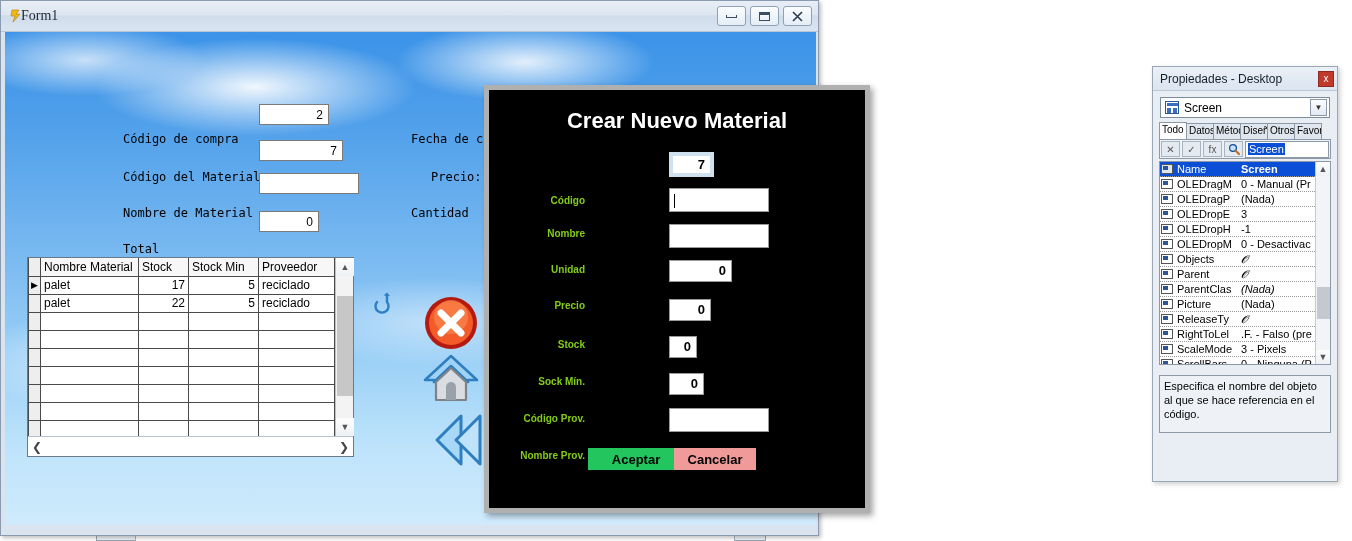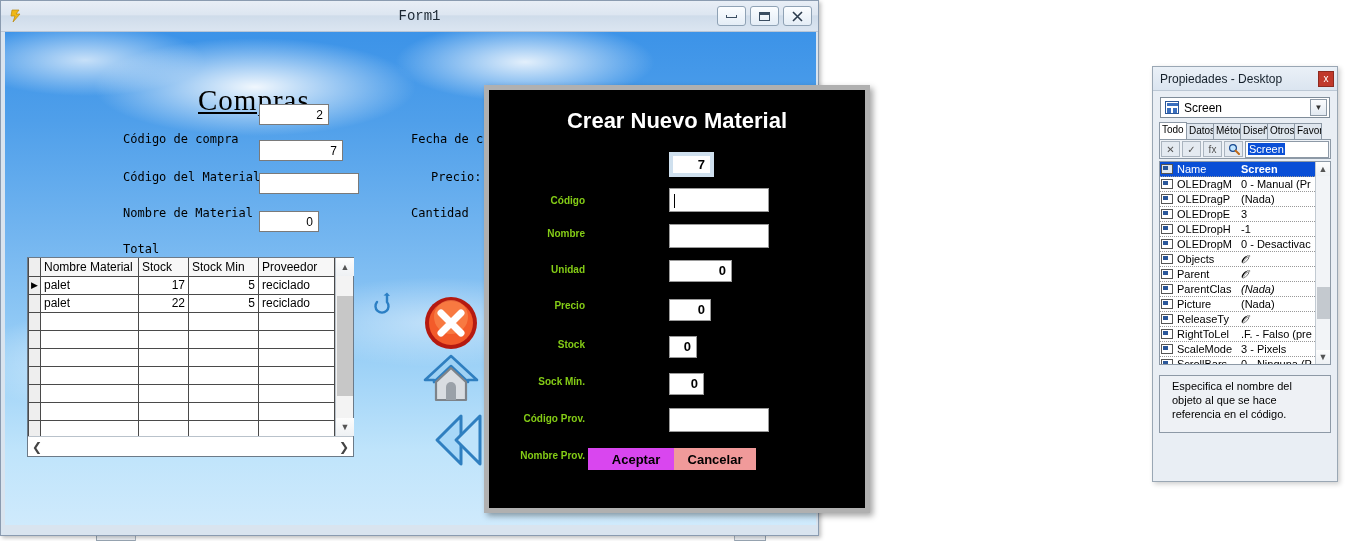--- a/index.html
+++ b/index.html
@@ -19,22 +19,22 @@
     border: 1px solid #8a9bb0;
     box-shadow: 2px 2px 4px rgba(0,0,0,.25);
   }
   #titlebar {
     position: relative; height: 31px;
     background: linear-gradient(to bottom,#e8eef6 0%,#dde6f1 45%,#cfdcea 50%,#dbe5f1 100%);
     border-bottom: 1px solid #b9c6d6;
     display: flex; align-items: center;
   }
   #title-text {
-    position:absolute; left:0; right:0; text-align:center;
-    font-size: 14px; color: #1b2733; font-family:Liberation Mono, monospace;padding-left:20px;
+    position:absolute; left:0; right:0; 
+    font-size: 14px; color: #1b2733; font-family:Liberation Serif, serif;padding-left:20px;
   }
   #app-icon {
     margin-left: 6px; width: 22px; height: 22px; position: relative;
     display:flex; align-items:center; justify-content:center;
   }
   #win-buttons { position:absolute; right:6px; display:flex; gap:4px; }
   .win-btn {
     width: 29px; height: 20px; border: 1px solid #8fa2b5; border-radius: 3px;
     background: linear-gradient(to bottom,#fbfdff,#e4edf6);
     display:flex; align-items:center; justify-content:center;
@@ -229,21 +229,21 @@
   .prow .pval { flex:1; color:#000; overflow:hidden; padding-left:2px; }
   .prow.sel .pval { color:#fff; font-weight:bold; }
   .prow .pval.ital { font-style:italic; }
   #props-list-sb {
     position:absolute; right:0; top:0; width:15px; bottom:0;
     background:#f2f4f7; border-left:1px solid #c2cad2;
   }
   #plist-thumb { position:absolute; left:1px; top:125px; width:13px; height:32px; background:#c4c9cf; }
   #props-desc {
     margin:10px 6px 0 6px; height:58px; background:#eef1f5;
-    border:1px solid #8d99a6; padding:3px 12px; font-size:11px; color:#000; line-height:14px;
+    border:1px solid #8d99a6; padding:3px 4px; font-size:11px; color:#000; line-height:14px;
   }
 
   
   #bg-window {
     position:absolute; left:96px; top:530px; width:670px; height:11px;
     background:#eef2f7; border:1px solid #9aa7b4;
   }
   #bg-window .bgfield {
     position:absolute; left:38px; top:3px; width:600px; height:9px;
     background:#fff; border:1px solid #a9b4c0;
@@ -277,21 +277,20 @@
         <div class="win-btn">
           <svg width="11" height="11" viewBox="0 0 11 11">
             <path d="M1 1 L10 10 M10 1 L1 10" stroke="#2b3b4d" stroke-width="1.6" fill="none"></path>
           </svg>
         </div>
       </div>
     </div>
 
     <div id="client">
 
-      <div id="form-heading">Compras</div>
 
       <div class="vb-label" style="left:118px; top:100px;">Código de compra</div>
       <div class="vb-input" style="left:254px; top:72px; width:70px; height:21px;">2</div>
 
       <div class="vb-label" style="left:118px; top:138px;">Código del Material</div>
       <div class="vb-input" style="left:254px; top:108px; width:84px; height:21px;">7</div>
 
       <div class="vb-label" style="left:118px; top:174px;">Nombre de Material</div>
       <div class="vb-input" style="left:254px; top:141px; width:100px; height:21px;"></div>
 
@@ -455,21 +454,21 @@
 
       <div class="dlg-label" style="right:280px; top:251px; width:120px;">Sock Mín.</div>
       <div class="dlg-input" style="left:180px; top:246px; width:28px; height:22px; line-height:18px;">0</div>
 
       <div class="dlg-label" style="right:280px; top:288px; width:140px;">Código Prov.</div>
       <div class="dlg-input" style="left:180px; top:283px; width:35px; height:22px; line-height:18px;">0</div>
 
       <div class="dlg-label" style="right:280px; top:325px; width:140px;">Nombre Prov.</div>
       <div class="dlg-input textfield" style="left:180px; top:318px; width:100px; height:24px;"></div>
 
-      <div class="dlg-btn" id="btn-aceptar" style="left:99px; top:358px; width:96px; background:#d946ef;">Aceptar</div>
+      <div class="dlg-btn" id="btn-aceptar" style="left:99px; top:358px; width:96px; background:#22c55e;">Aceptar</div>
       <div class="dlg-btn" id="btn-cancelar" style="left:185px; top:358px; width:82px; background:#f09a9a;">Cancelar</div>
     </div>
   </div>
 
   <div id="props">
     <div id="props-title">
       <span class="t">Propiedades - Desktop</span>
       <span id="props-close">x</span>
     </div>
 

